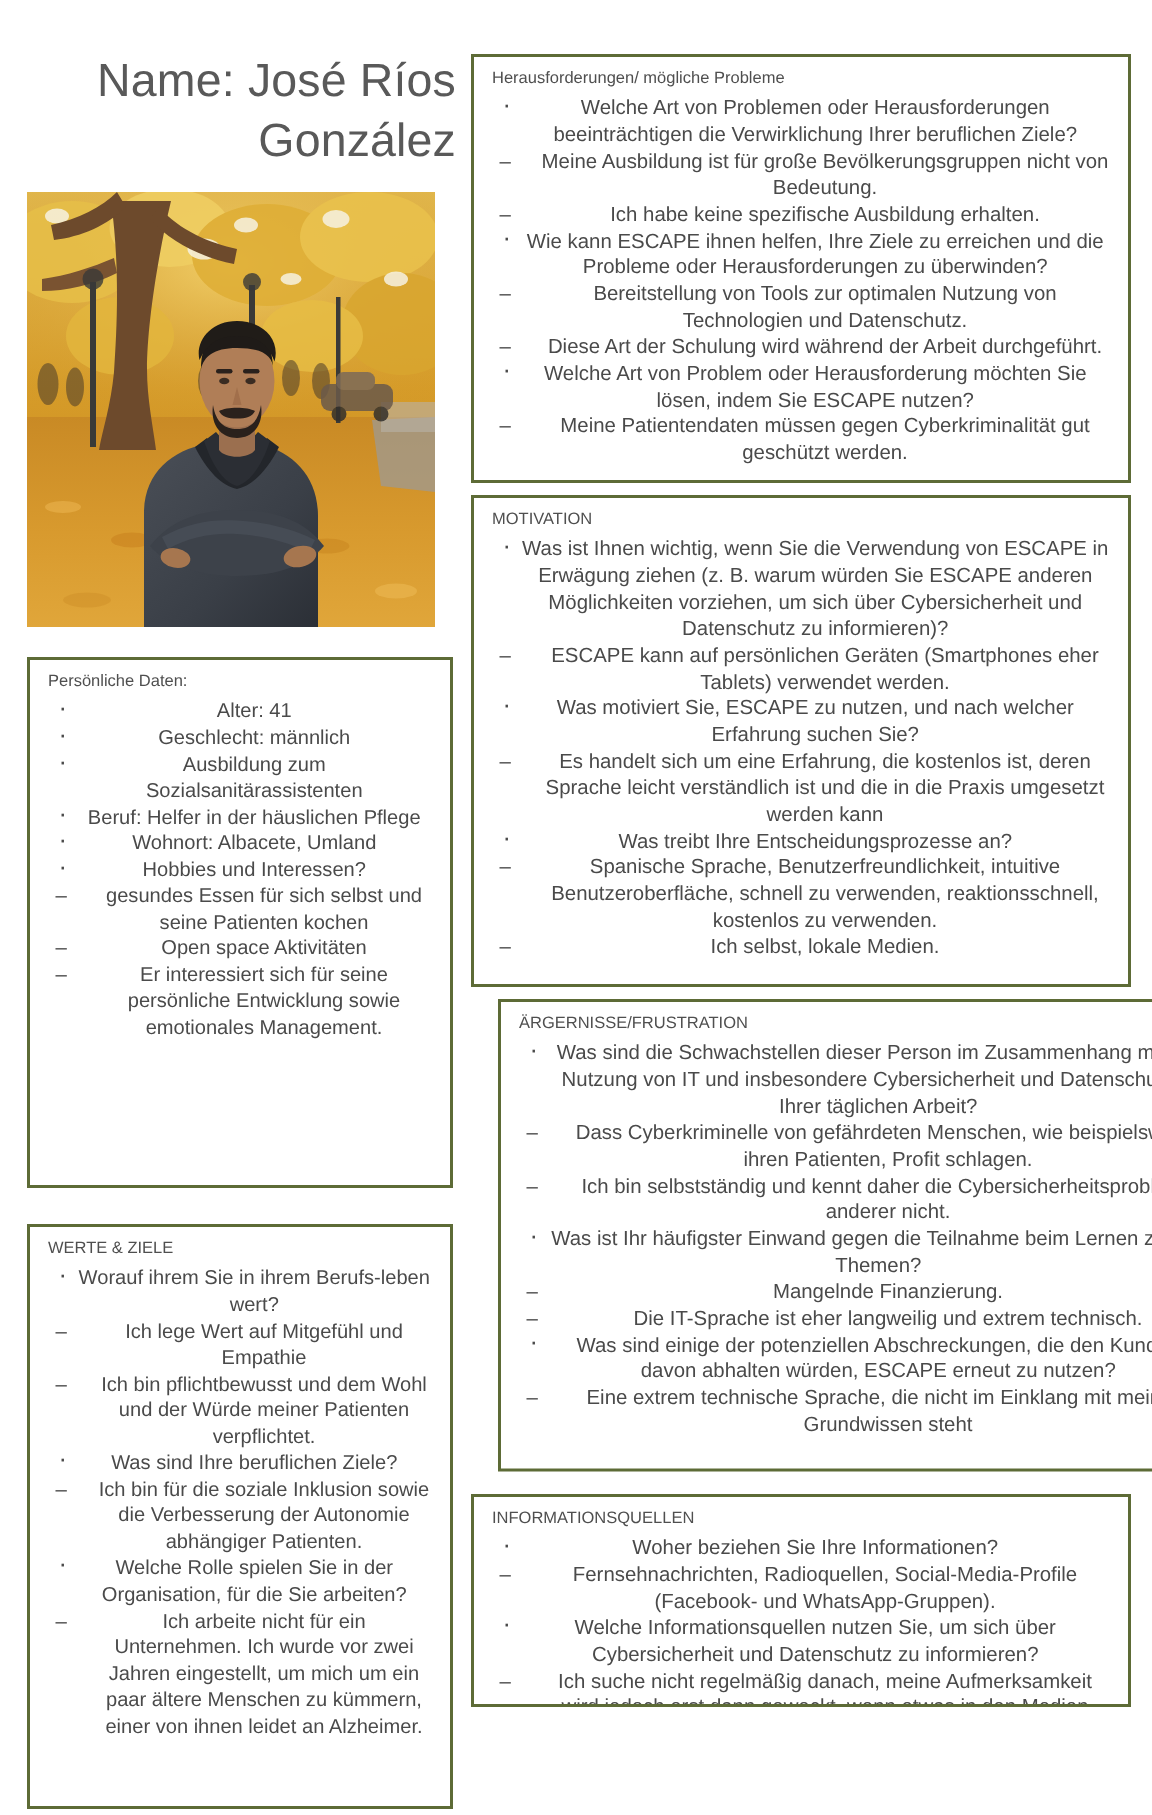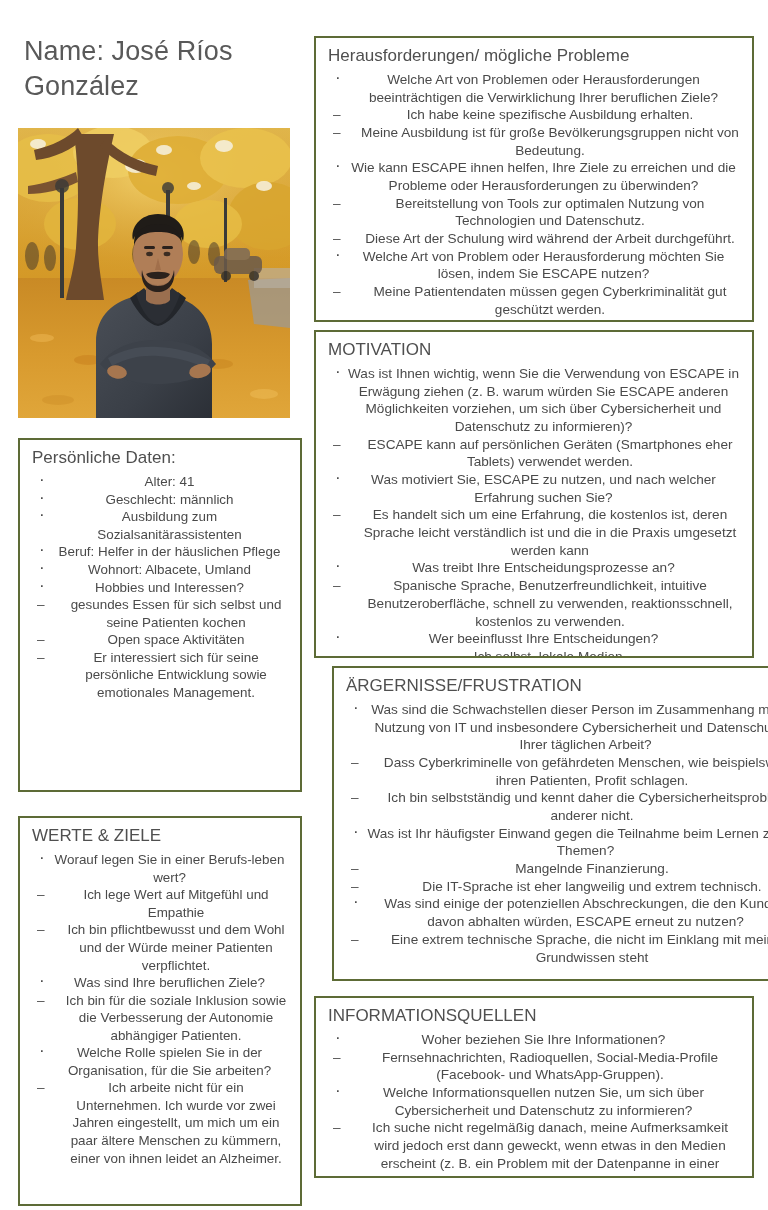--- a/index.html
+++ b/index.html
@@ -17,44 +17,45 @@
     position:absolute;
     border:2px solid #5d6b36;
     background:#ffffff;
     box-sizing:border-box;
     overflow:hidden;
   }
 
   .title{
     position:absolute;
     left:24px;top:34px;width:280px;
-    font-size:27px;line-height:1.28;
+    font-size:31px;line-height:1.28;
     color:#595959;
     letter-spacing:.1px;
+    text-align:right;
   }
 
   
   .photo{
     position:absolute;
     left:18px;top:128px;width:272px;height:290px;
     overflow:hidden;
     background:#c98a2a;
   }
   .photo svg{display:block;width:272px;height:290px;}
 
   
   .sec{
     padding:7px 8px 4px 10px;
     font-size:13.6px;
     line-height:1.30;
   }
   .sec .hd{
     display:block;
     margin:0 0 1px 2px;
-    font-size:17px;
+    font-size:11px;
     color:#4f4f4f;
   }
   ul{list-style:none;margin:4px;padding:0;text-align:center;}
   li{
     position:relative;
     margin:0 0 0 0;
     padding:0 0 0 17px;
   }
   li.l1{padding-left:17px;}
   li.l1::before{
@@ -66,21 +67,21 @@
   li.l2::before{
     content:"\2013";
     position:absolute;left:3px;top:0;
     font-size:13.6px;
   }
 
   
   #box-challenges{left:314px;top:36px;width:440px;height:286px;}
   #box-motivation{left:314px;top:330px;width:440px;height:328px;}
   #box-frustration{left:332px;top:666px;width:488px;height:315px;}
-  #box-sources{left:314px;top:996px;width:440px;height:182px;}
+  #box-sources{left:314px;top:996px;width:440px;height:142px;}
 
   
   #box-personal{left:18px;top:438px;width:284px;height:354px;}
   #box-values{left:18px;top:816px;width:284px;height:390px;}
 
   #box-personal .sec,#box-values .sec{font-size:13.4px;line-height:1.31;}
 </style>
 </head>
 <body>
 
@@ -222,58 +223,57 @@
         <li class="l2">Open space Aktivitäten</li>
         <li class="l2">Er interessiert sich für seine persönliche Entwicklung sowie emotionales Management.</li>
       </ul>
     </div>
   </div>
 
   <div class="box" id="box-values">
     <div class="sec">
       <span class="hd">WERTE &amp; ZIELE</span>
       <ul>
-        <li class="l1">Worauf legen Sie in einer Berufs-leben wert?</li>
+        <li class="l1">Worauf ihrem Sie in ihrem Berufs-leben wert?</li>
         <li class="l2">Ich lege Wert auf Mitgefühl und Empathie</li>
         <li class="l2">Ich bin pflichtbewusst und dem Wohl und der Würde meiner Patienten verpflichtet.</li>
         <li class="l1">Was sind Ihre beruflichen Ziele?</li>
         <li class="l2">Ich bin für die soziale Inklusion sowie die Verbesserung der Autonomie abhängiger Patienten.</li>
         <li class="l1">Welche Rolle spielen Sie in der Organisation, für die Sie arbeiten?</li>
         <li class="l2">Ich arbeite nicht für ein Unternehmen. Ich wurde vor zwei Jahren eingestellt, um mich um ein paar ältere Menschen zu kümmern, einer von ihnen leidet an Alzheimer.</li>
       </ul>
     </div>
   </div>
 
   <div class="box" id="box-challenges">
     <div class="sec">
       <span class="hd">Herausforderungen/ mögliche Probleme</span>
       <ul>
         <li class="l1">Welche Art von Problemen oder Herausforderungen beeinträchtigen die Verwirklichung Ihrer beruflichen Ziele?</li>
+        <li class="l2">Meine Ausbildung ist für große Bevölkerungsgruppen nicht von Bedeutung.</li>
         <li class="l2">Ich habe keine spezifische Ausbildung erhalten.</li>
-        <li class="l2">Meine Ausbildung ist für große Bevölkerungsgruppen nicht von Bedeutung.</li>
         <li class="l1">Wie kann ESCAPE ihnen helfen, Ihre Ziele zu erreichen und die Probleme oder Herausforderungen zu überwinden?</li>
         <li class="l2">Bereitstellung von Tools zur optimalen Nutzung von Technologien und Datenschutz.</li>
         <li class="l2">Diese Art der Schulung wird während der Arbeit durchgeführt.</li>
         <li class="l1">Welche Art von Problem oder Herausforderung möchten Sie lösen, indem Sie ESCAPE nutzen?</li>
         <li class="l2">Meine Patientendaten müssen gegen Cyberkriminalität gut geschützt werden.</li>
       </ul>
     </div>
   </div>
 
   <div class="box" id="box-motivation">
     <div class="sec">
       <span class="hd">MOTIVATION</span>
       <ul>
         <li class="l1">Was ist Ihnen wichtig, wenn Sie die Verwendung von ESCAPE in Erwägung ziehen (z. B. warum würden Sie ESCAPE anderen Möglichkeiten vorziehen, um sich über Cybersicherheit und Datenschutz zu informieren)?</li>
         <li class="l2">ESCAPE kann auf persönlichen Geräten (Smartphones eher Tablets) verwendet werden.</li>
         <li class="l1">Was motiviert Sie, ESCAPE zu nutzen, und nach welcher Erfahrung suchen Sie?</li>
         <li class="l2">Es handelt sich um eine Erfahrung, die kostenlos ist, deren Sprache leicht verständlich ist und die in die Praxis umgesetzt werden kann</li>
         <li class="l1">Was treibt Ihre Entscheidungsprozesse an?</li>
         <li class="l2">Spanische Sprache, Benutzerfreundlichkeit, intuitive Benutzeroberfläche, schnell zu verwenden, reaktionsschnell, kostenlos zu verwenden.</li>
-        <li class="l1">Wer beeinflusst Ihre Entscheidungen?</li>
         <li class="l2">Ich selbst, lokale Medien.</li>
       </ul>
     </div>
   </div>
 
   <div class="box" id="box-frustration">
     <div class="sec">
       <span class="hd">ÄRGERNISSE/FRUSTRATION</span>
       <ul>
         <li class="l1">Was sind die Schwachstellen dieser Person im Zusammenhang mit der Nutzung von IT und insbesondere Cybersicherheit und Datenschutz in Ihrer täglichen Arbeit?</li>

